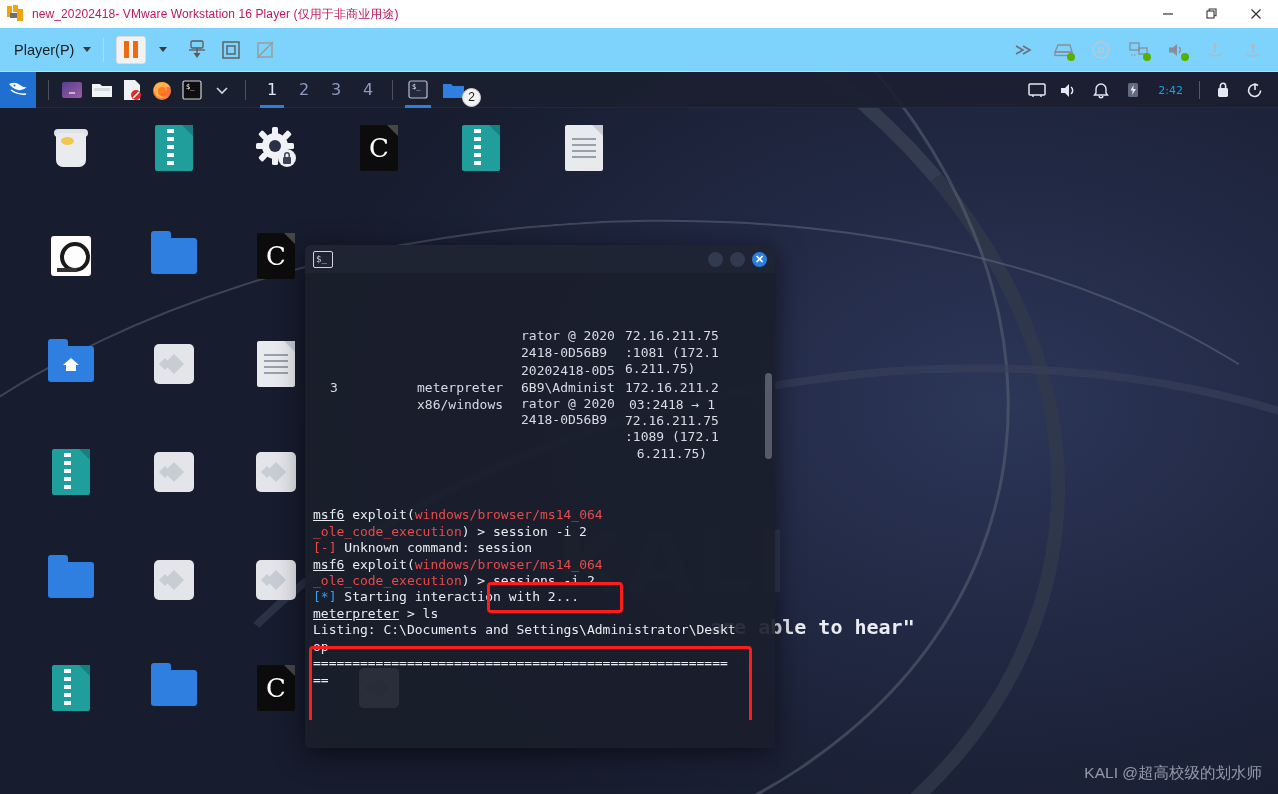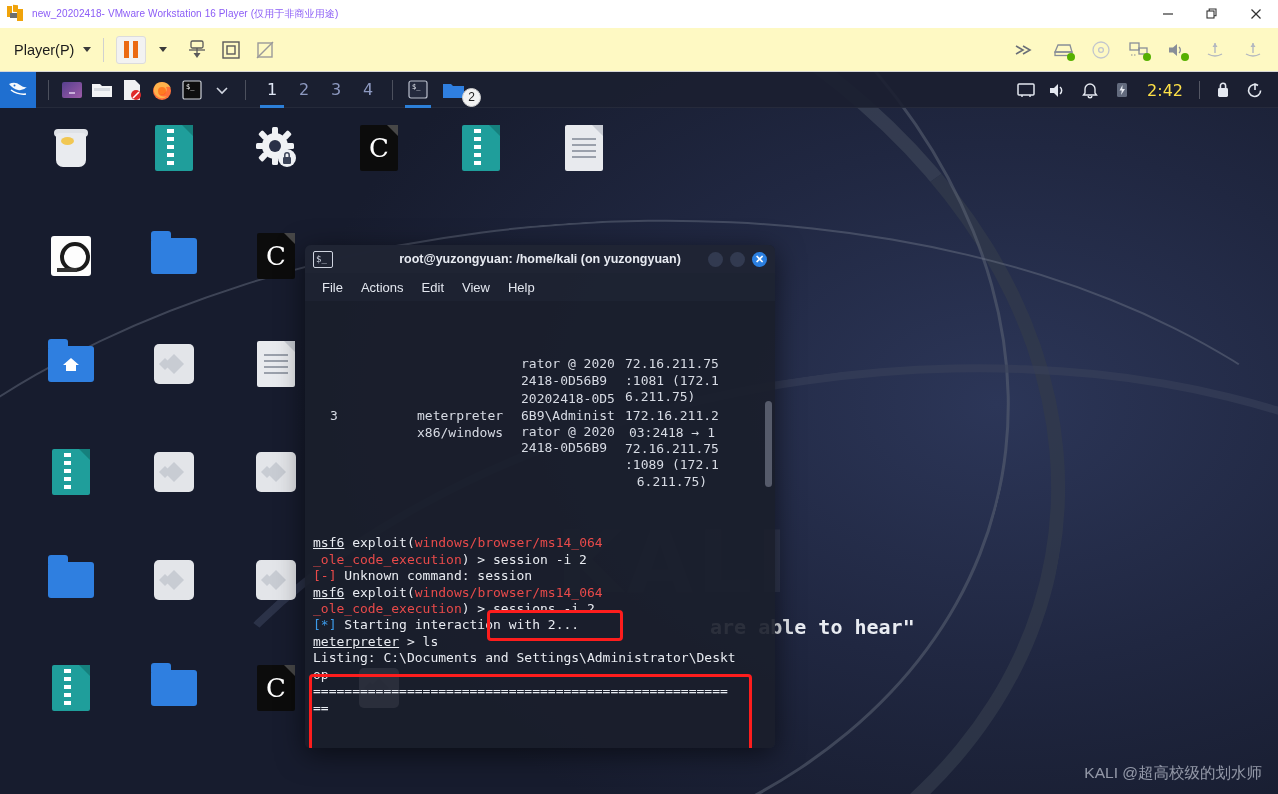--- a/index.html
+++ b/index.html
@@ -15,31 +15,31 @@
   .vm-titlebar {
     position: absolute; left: 0; top: 0; width: 1278px; height: 28px;
     background: #ffffff; display: flex; align-items: center;
   }
   .vm-logo { width: 18px; height: 18px; margin-left: 7px; margin-right: 7px; position: relative; }
   .vm-logo .b { position: absolute; background: #f0a30a; }
   .vm-logo .b1 { left: 0; top: 1px; width: 5px; height: 11px; }
   .vm-logo .b2 { left: 6px; top: 0px; width: 5px; height: 7px; transform: skewY(8deg); }
   .vm-logo .b3 { left: 3px; top: 8px; width: 11px; height: 5px; background: #6f6f6f; }
   .vm-logo .b4 { left: 10px; top: 4px; width: 6px; height: 12px; background: #f0a30a; }
-  .vm-title-text { font-size: 10px; color: #8b5cf6; letter-spacing: 0.1px; white-space: nowrap; }
+  .vm-title-text { font-size: 12px; color: #be185d; letter-spacing: 0.1px; white-space: nowrap; }
   .vm-winbtns { position: absolute; right: 0; top: 0; height: 28px; display: flex; }
   .vm-winbtn {
     width: 44px; height: 28px; display: flex; align-items: center; justify-content: center;
     color: #333;
   }
 
   
   .vm-toolbar {
     position: absolute; left: 0; top: 28px; width: 1278px; height: 44px;
-    background: #fef9c3; border-bottom: 1px solid #d6d6d6;
+    background: #7dd3fc; border-bottom: 1px solid #d6d6d6;
     display: flex; align-items: center;
   }
   .player-menu { display: flex; align-items: center; gap: 9px; margin-left: 14px; cursor: default; }
   .player-menu .lbl { font-size: 14.5px; color: #1c1c1c; }
   .caret { width: 0; height: 0; border-left: 4.5px solid transparent; border-right: 4.5px solid transparent; border-top: 5px solid #3a3a3a; }
   .tb-sep { width: 1px; height: 24px; background: #d0d0d0; margin: 0 12px; }
   .pause-btn {
     width: 30px; height: 28px; background: #f2f2f2; border: 1px solid #dcdcdc; border-radius: 3px;
     display: flex; align-items: center; justify-content: center; gap: 4px;
   }
@@ -111,21 +111,21 @@
   .ws.active { color: #dfe6f5; }
   .ws.active::after { content: ""; position: absolute; left: 4px; right: 4px; bottom: 0; height: 3px; background: #2c7fd8; }
   .task-btn { position: relative; height: 36px; display: flex; align-items: center; padding: 0 6px; }
   .task-btn.active::after { content: ""; position: absolute; left: 4px; right: 4px; bottom: 0; height: 3px; background: #2c7fd8; }
   .badge {
     position: absolute; right: -8px; bottom: 1px; width: 19px; height: 19px; border-radius: 50%;
     background: #f2f2f2; color: #222; font-size: 12px; display: flex; align-items: center; justify-content: center;
     border: 1px solid #cfcfcf;
   }
   .tray { position: absolute; right: 8px; top: 0; height: 36px; display: flex; align-items: center; gap: 2px; }
-  .tray-clock { font-family: "DejaVu Sans", sans-serif; font-size: 16px; color: #fde047; margin: 0 8px; }
+  .tray-clock { font-family: "DejaVu Sans", sans-serif; font-size: 11px; color: #0ea5e9; margin: 0 8px; }
   .tray-sep { width: 1px; height: 18px; background: rgba(255,255,255,0.25); margin: 0 6px; }
 
   
   .dicon {
     position: absolute; width: 104px; display: flex; flex-direction: column; align-items: center;
     cursor: default;
   }
   .dicon .glyph { width: 52px; height: 52px; display: flex; align-items: center; justify-content: center; position: relative; }
   .dicon .lbl {
     margin-top: 6px; font-size: 13px; color: #eef1f7; text-align: center;
@@ -602,34 +602,26 @@
             <path d="M12 4.5 a6 6 0 1 0 2.6 5" fill="none" stroke="#e4e8f0" stroke-width="1.6"></path>
             <line x1="9" y1="2.5" x2="9" y2="9" stroke="#e4e8f0" stroke-width="1.6"></line>
           </svg>
         </div>
       </div>
     </div>
 
     <div class="term">
       <div class="term-title">
         <div class="term-ticon">$_</div>
-        <div class="t">root@yuzongyuan: /home/kali (on yuzongyuan)</div>
         <div class="term-btns">
           <div class="tb-circ"></div>
           <div class="tb-circ"></div>
           <div class="tb-circ close">✕</div>
         </div>
       </div>
-      <div class="term-menu" id="term-menu">
-          <span>File</span>
-          <span>Actions</span>
-          <span>Edit</span>
-          <span>View</span>
-          <span>Help</span>
-        </div>
       <div class="term-body">
         
         <div style="position:relative;height:130px;">
           <div style="position:absolute;left:208px;top:0;">rator @ 2020
 2418-0D56B9</div>
           <div style="position:absolute;left:312px;top:0;">72.16.211.75
 :1081 (172.1
 6.211.75)</div>
           <div style="position:absolute;left:17px;top:52px;">3</div>
           <div style="position:absolute;left:104px;top:52px;">meterpreter

